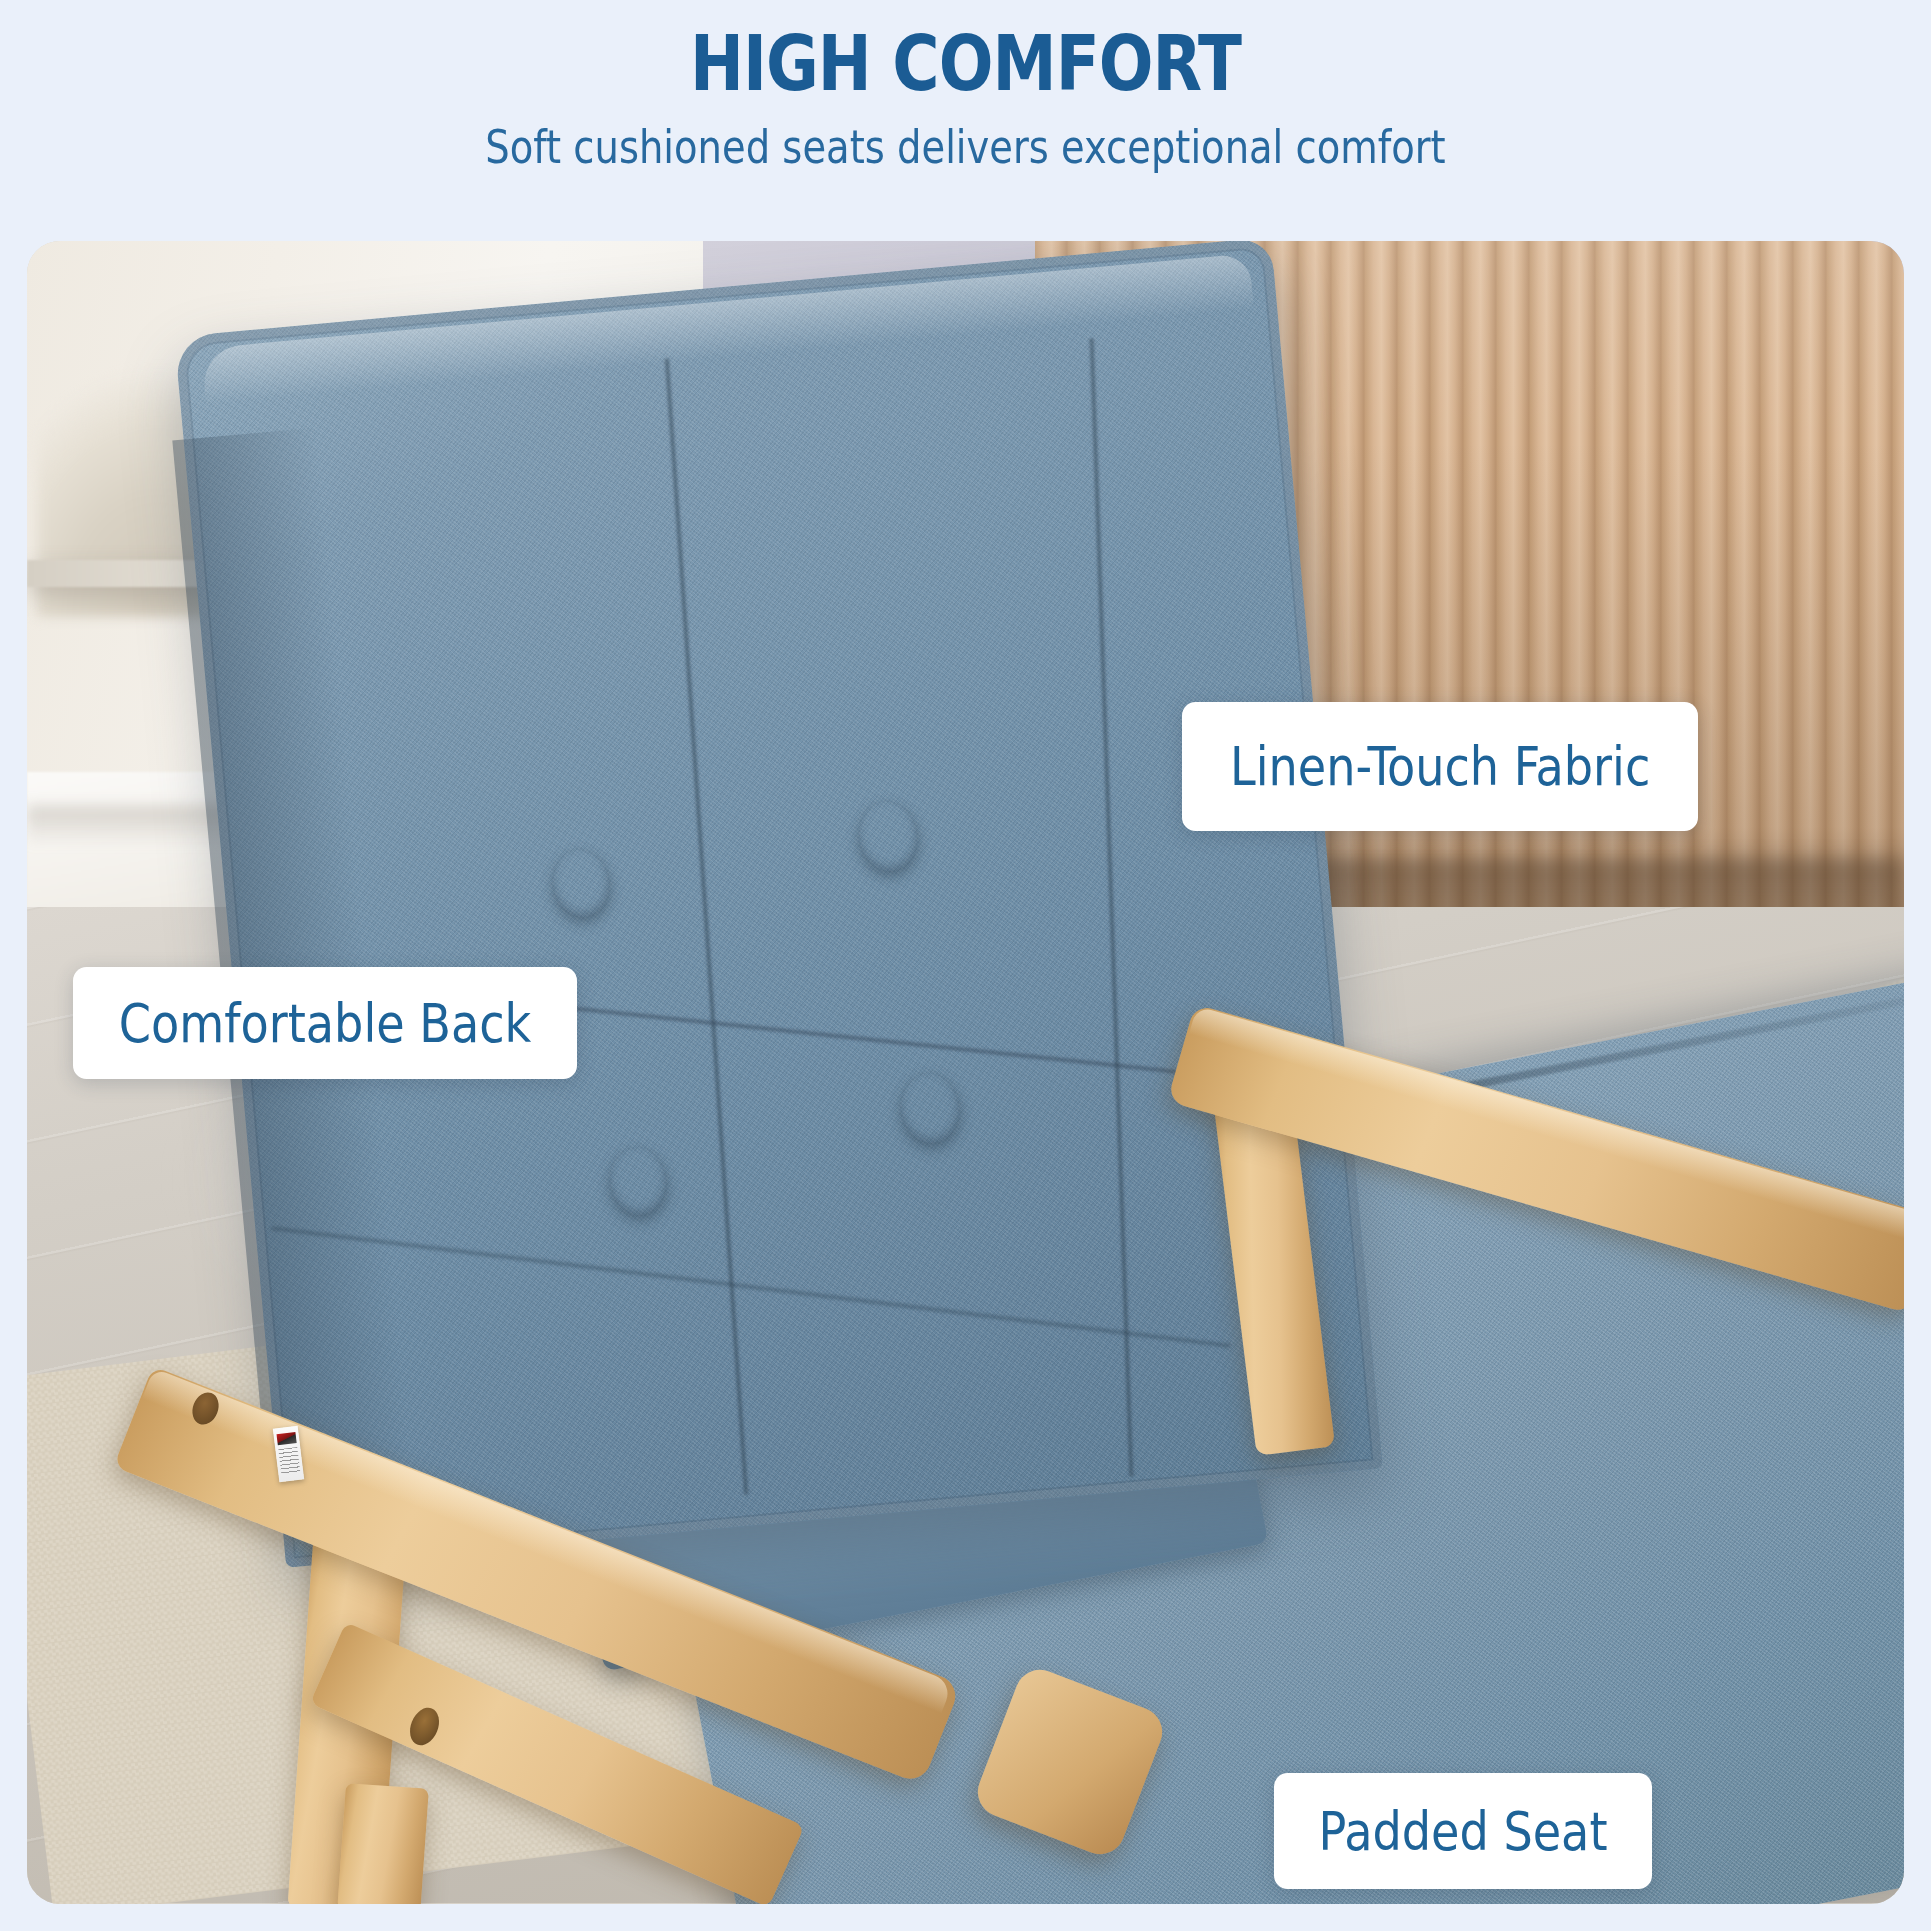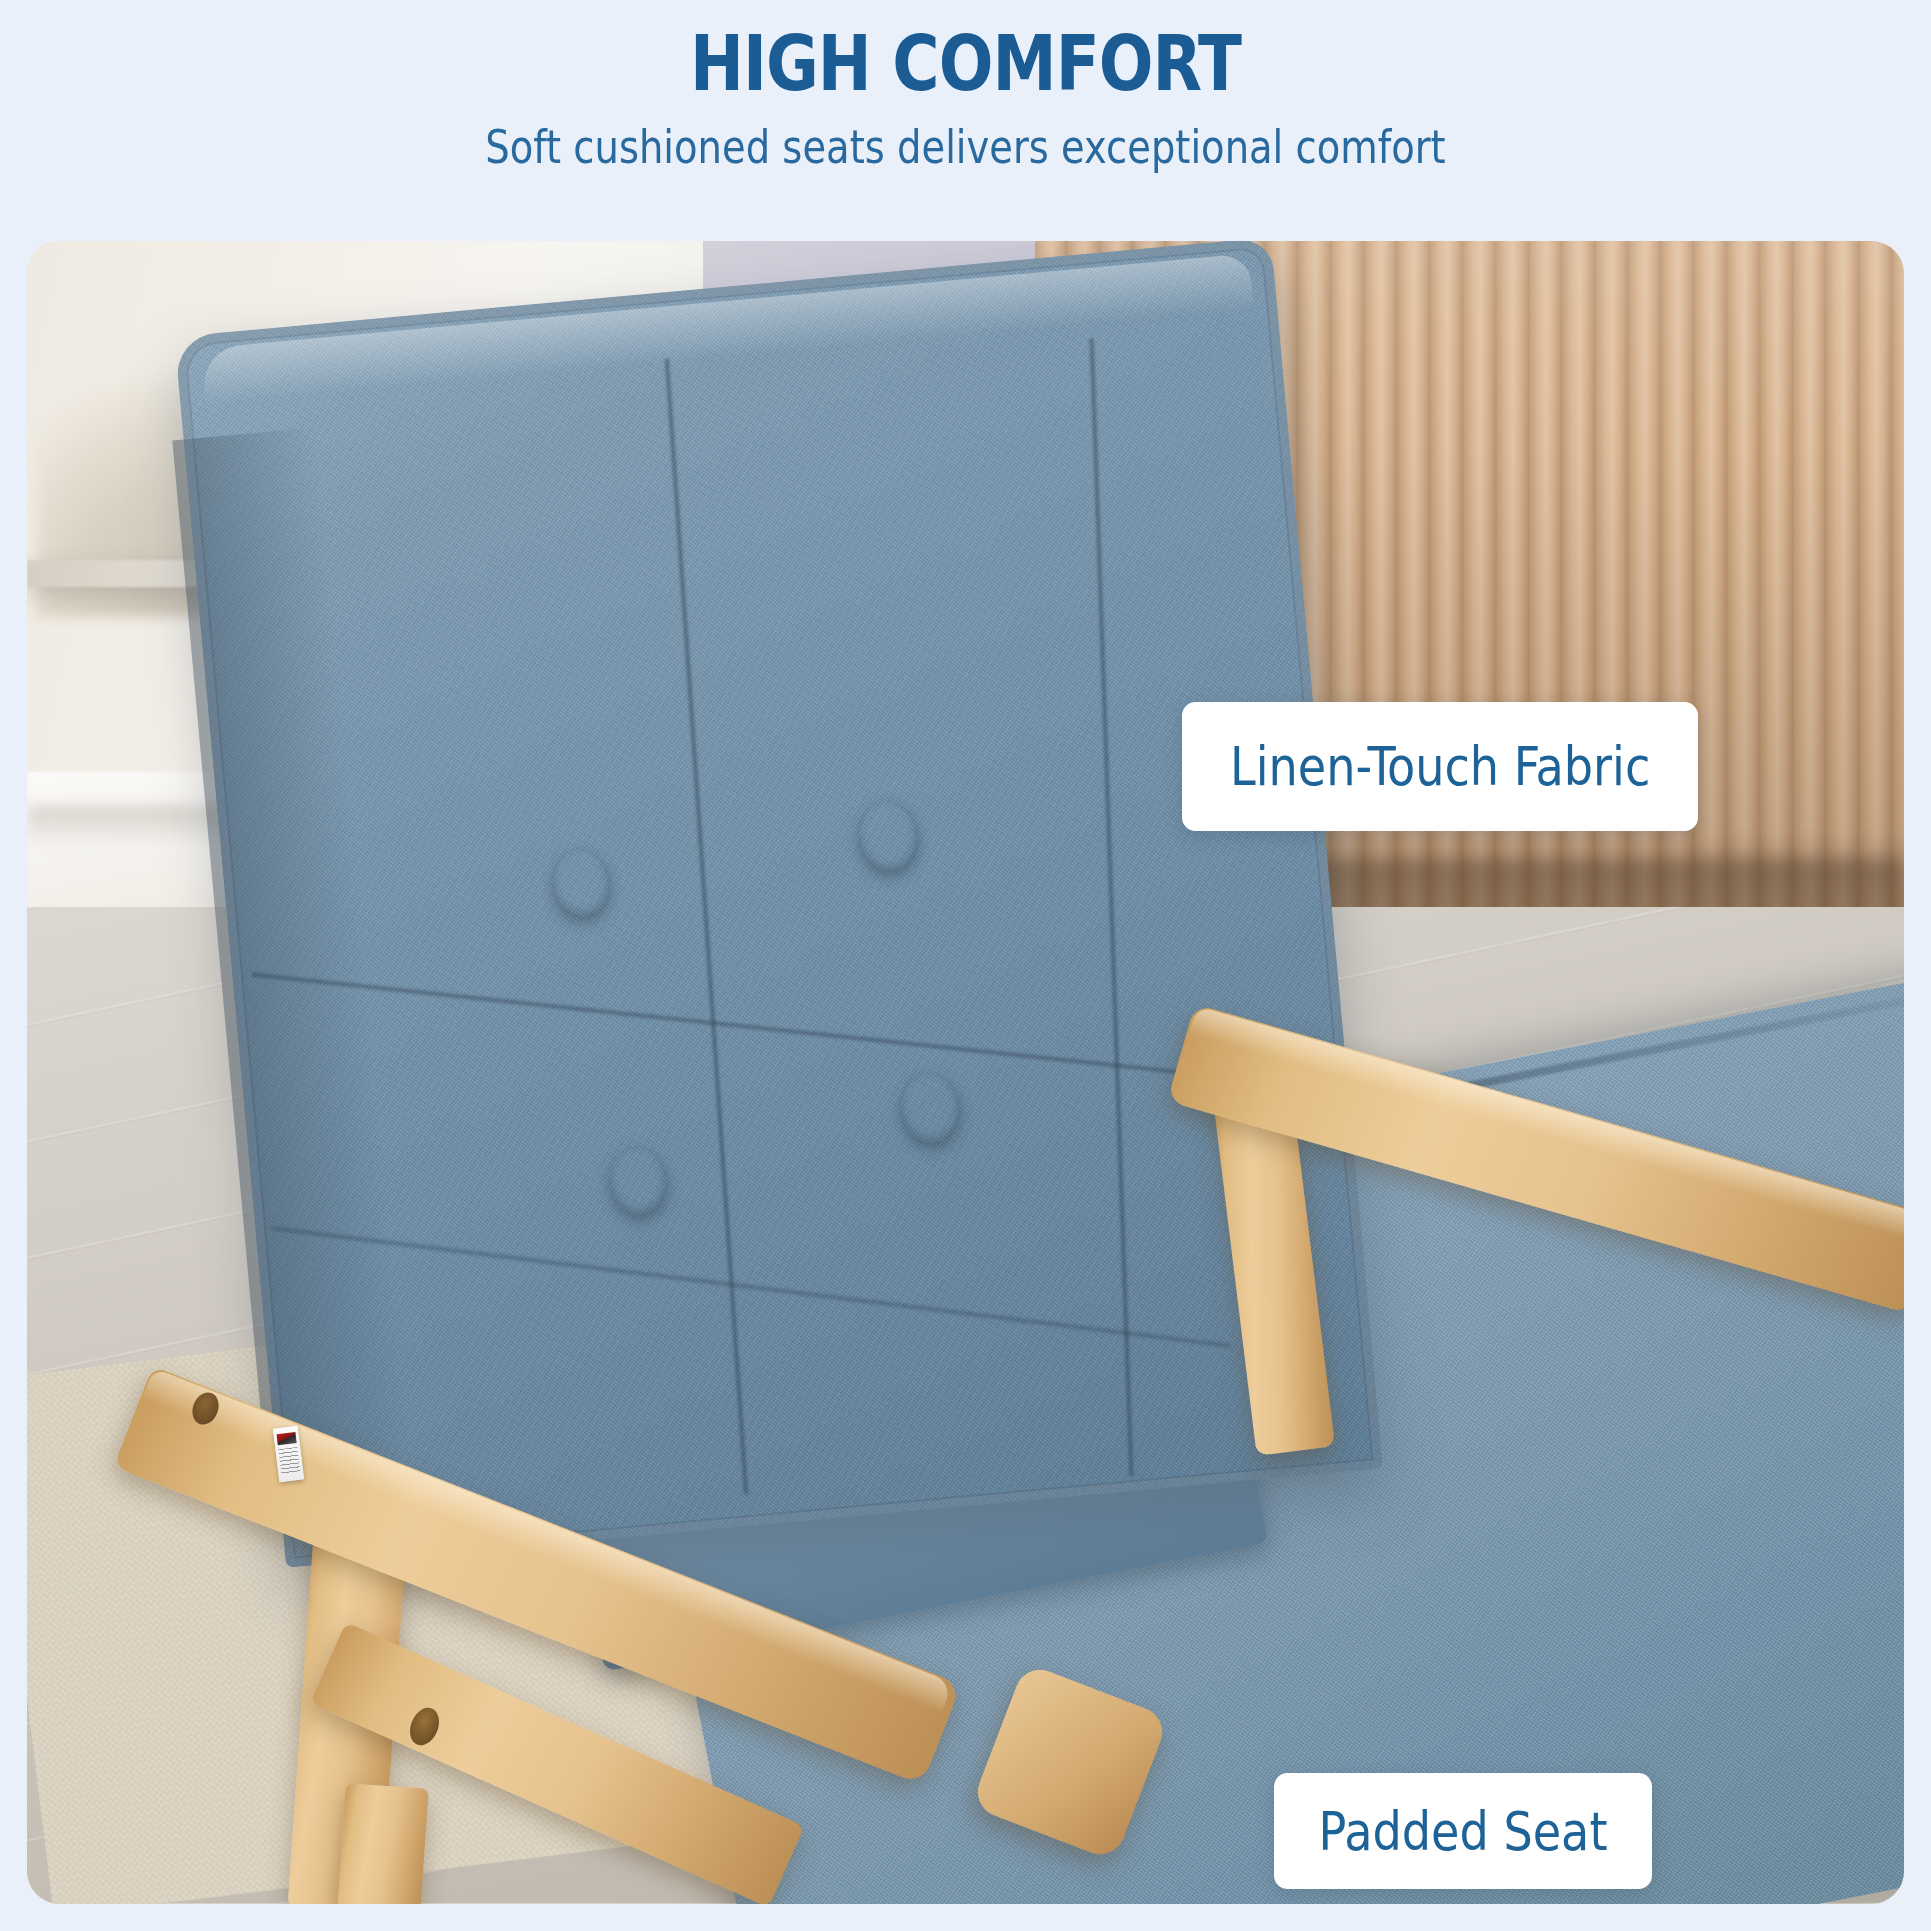--- a/index.html
+++ b/index.html
@@ -321,18 +321,21 @@
   <div class="lay" id="arm-left-hole"></div>
 
   <div class="lay" id="tag">
     <div id="tag-mark"></div>
     <div id="tag-lines"></div>
   </div>
 
   <div class="callout" id="co-fabric">
     <span>Linen-Touch Fabric</span>
   </div>
+  <div class="callout" id="co-back">
+    <span>Comfortable Back</span>
+  </div>
   <div class="callout" id="co-seat">
     <span>Padded Seat</span>
   </div>
 
 </div>
 
 
 </body></html>

